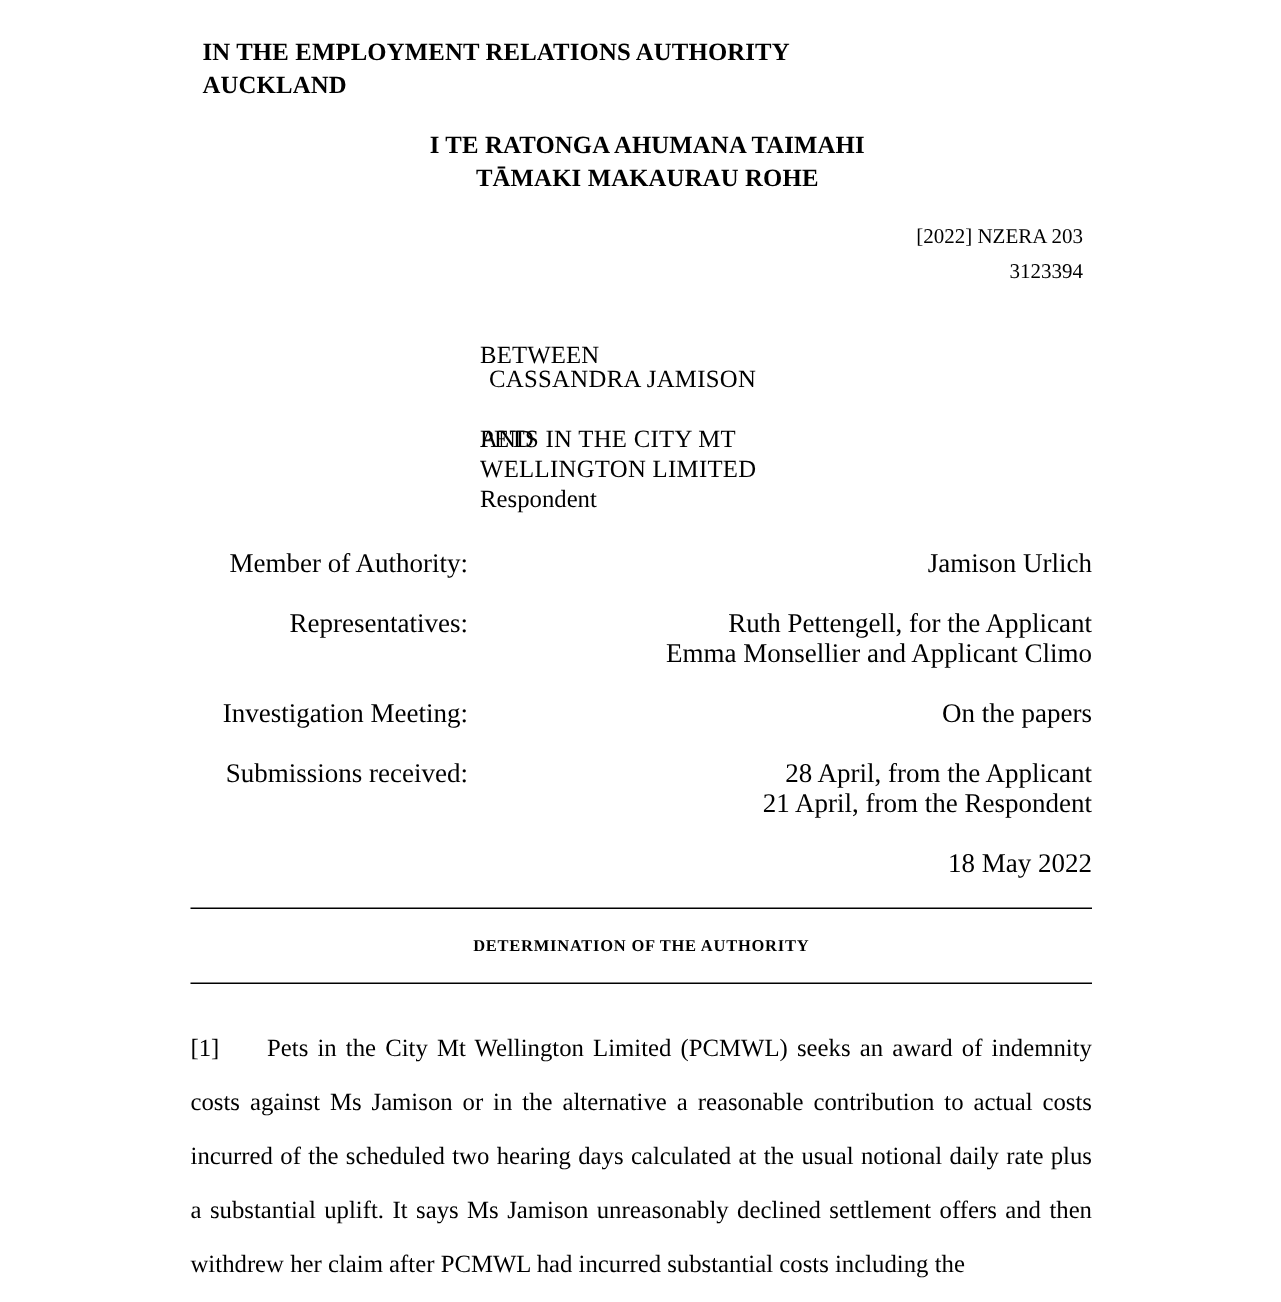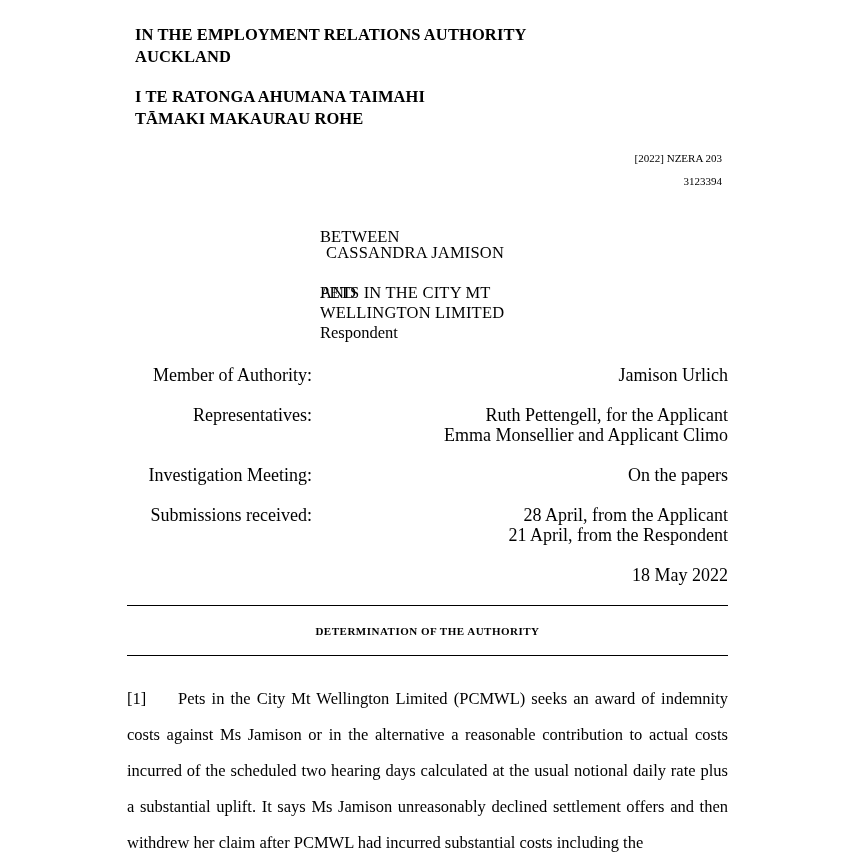--- a/index.html
+++ b/index.html
@@ -40,27 +40,28 @@
     letter-spacing: 0.1px;
     padding-left: 8px;
   }
   .court-heading-maori {
     margin-top: 18px;
     font-size: 16.5px;
     font-weight: bold;
     line-height: 22px;
     letter-spacing: 0.1px;
     padding-left: 8px;
+    text-align: center;
   }
 
   
   .citation {
     margin-top: 17px;
     text-align: right;
-    font-size: 11px;
+    font-size: 14px;
     line-height: 23px;
     padding-right: 6px;
   }
 
   
   .parties {
     margin-top: 34px;
   }
   .party-row {
     display: flex;

